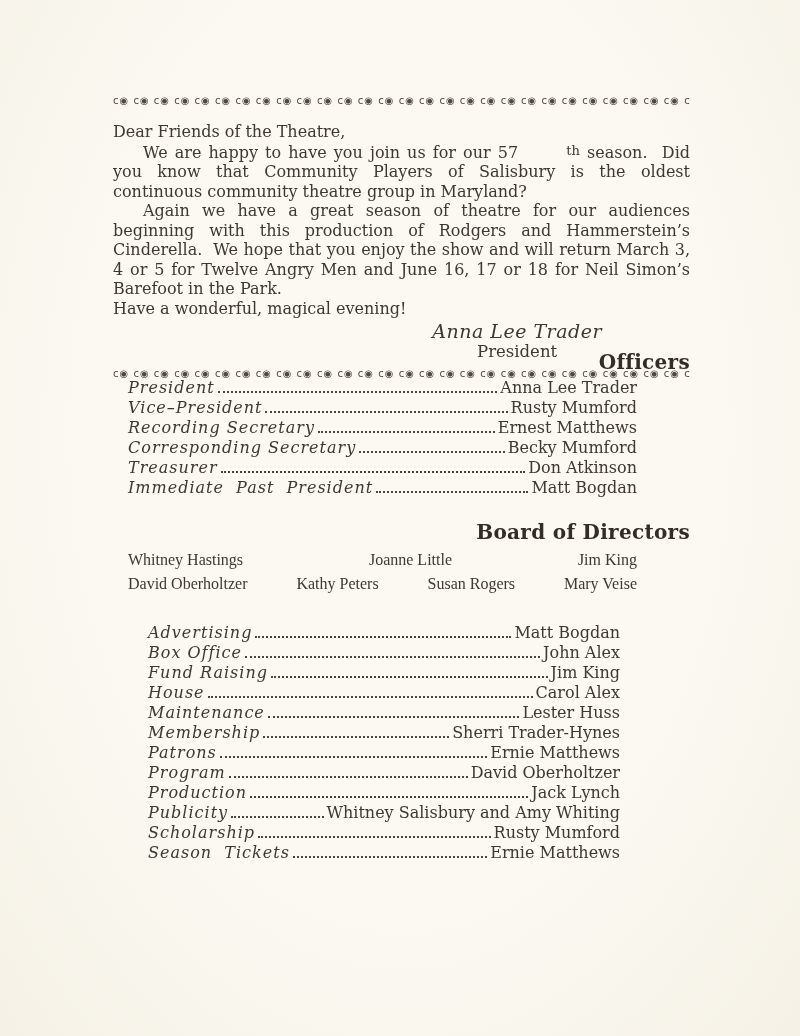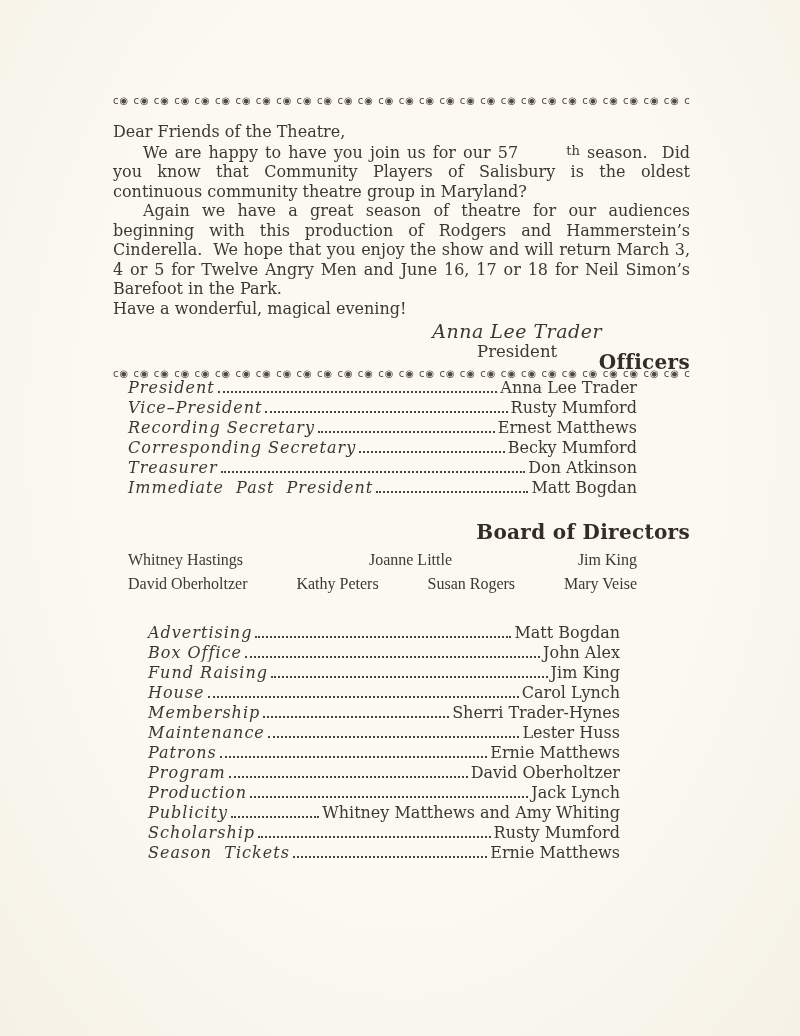--- a/index.html
+++ b/index.html
@@ -145,51 +145,51 @@
           <span class="pname">John Alex</span>
         </div>
       <div class="leader-row">
           <span class="role">Fund Raising</span>
           <span class="dots"></span>
           <span class="pname">Jim King</span>
         </div>
       <div class="leader-row">
           <span class="role">House</span>
           <span class="dots"></span>
-          <span class="pname">Carol Lynch</span>
+          <span class="pname">Carol Alex</span>
+        </div>
+      <div class="leader-row">
+          <span class="role">Maintenance</span>
+          <span class="dots"></span>
+          <span class="pname">Lester Huss</span>
         </div>
       <div class="leader-row">
           <span class="role">Membership</span>
           <span class="dots"></span>
           <span class="pname">Sherri Trader-Hynes</span>
         </div>
       <div class="leader-row">
-          <span class="role">Maintenance</span>
-          <span class="dots"></span>
-          <span class="pname">Lester Huss</span>
-        </div>
-      <div class="leader-row">
           <span class="role">Patrons</span>
           <span class="dots"></span>
           <span class="pname">Ernie Matthews</span>
         </div>
       <div class="leader-row">
           <span class="role">Program</span>
           <span class="dots"></span>
           <span class="pname">David Oberholtzer</span>
         </div>
       <div class="leader-row">
           <span class="role">Production</span>
           <span class="dots"></span>
           <span class="pname">Jack Lynch</span>
         </div>
       <div class="leader-row">
           <span class="role">Publicity</span>
           <span class="dots"></span>
-          <span class="pname">Whitney Matthews and Amy Whiting</span>
+          <span class="pname">Whitney Salisbury and Amy Whiting</span>
         </div>
       <div class="leader-row">
           <span class="role">Scholarship</span>
           <span class="dots"></span>
           <span class="pname">Rusty Mumford</span>
         </div>
       <div class="leader-row">
           <span class="role">Season  Tickets</span>
           <span class="dots"></span>
           <span class="pname">Ernie Matthews</span>

